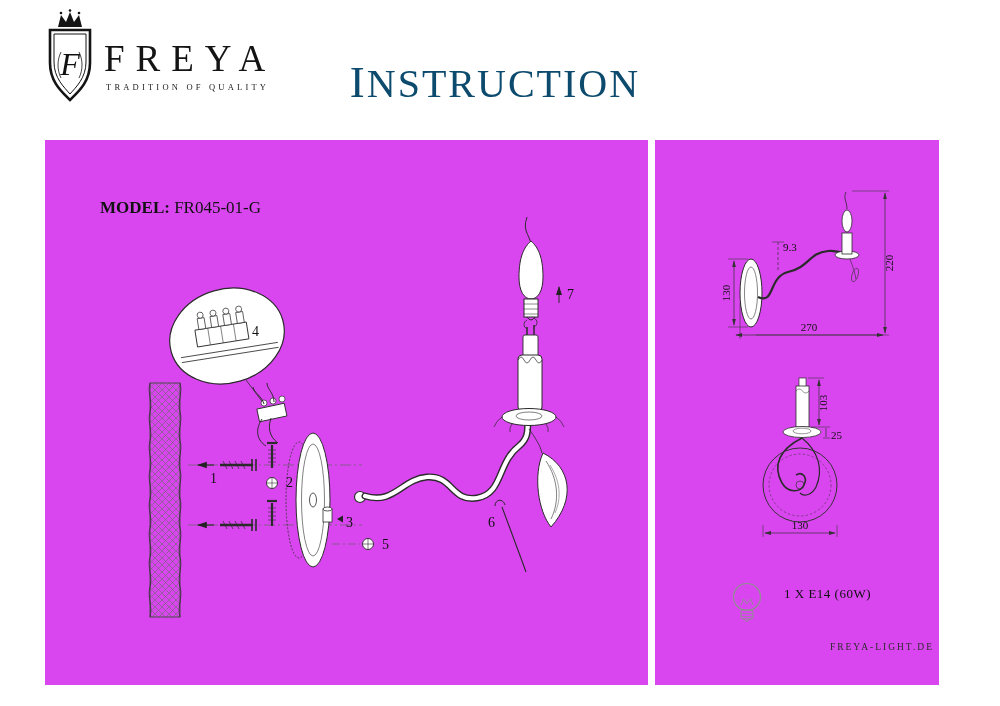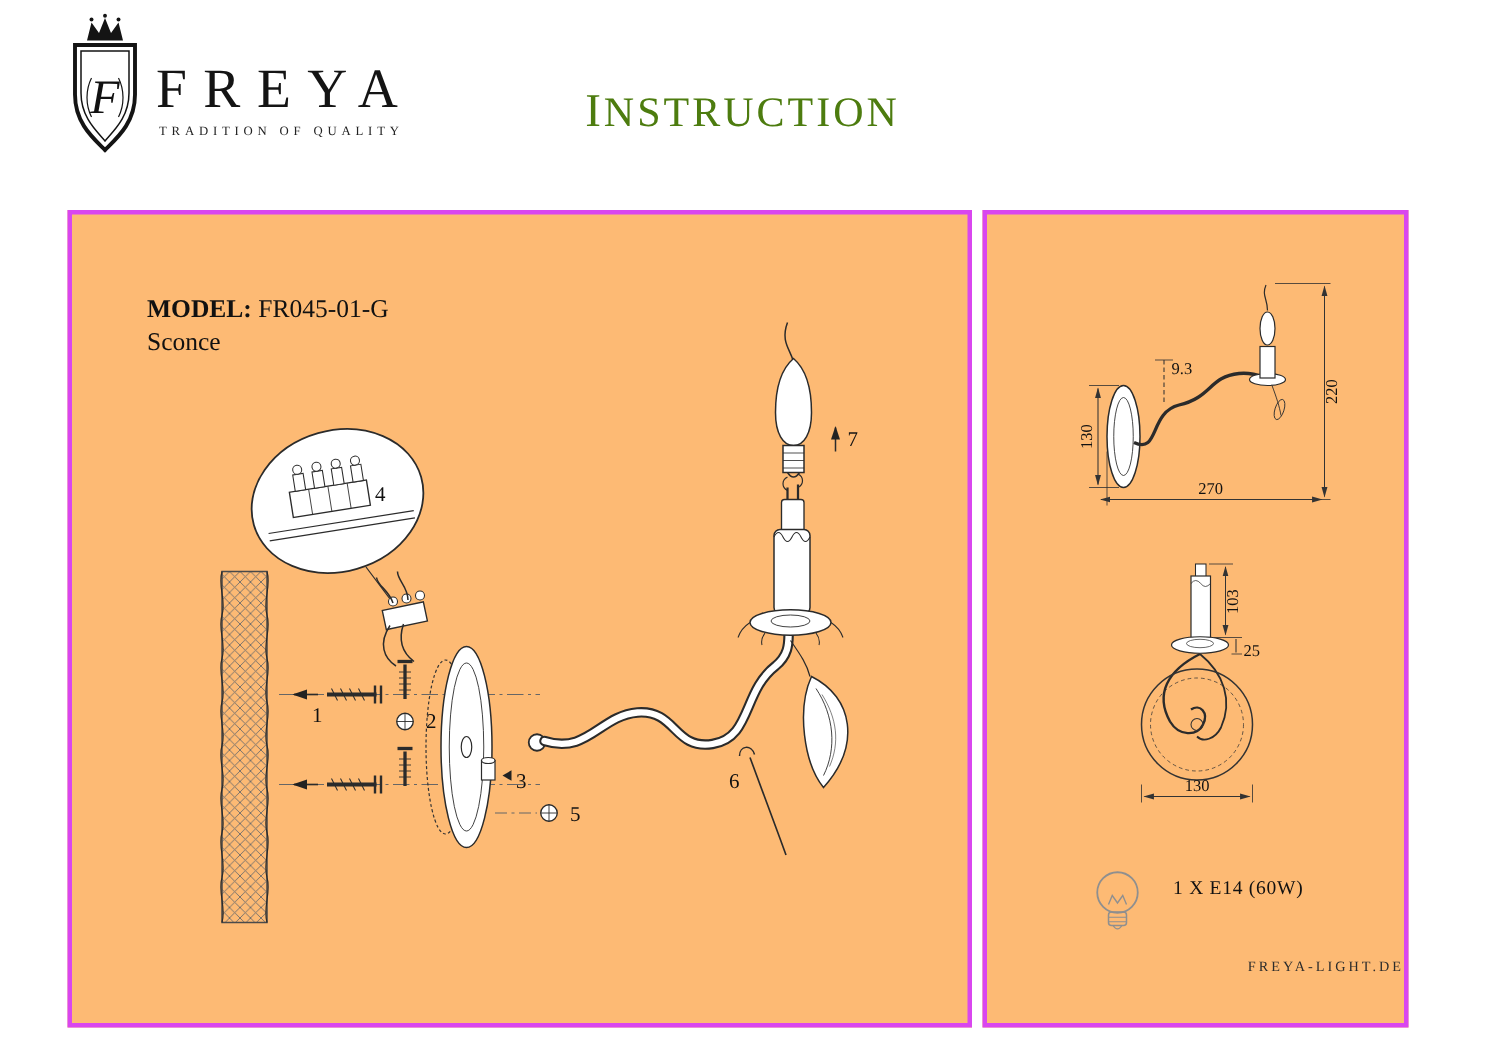--- a/index.html
+++ b/index.html
@@ -1,22 +1,22 @@
 <!DOCTYPE html>
 <html><head>
 <meta charset="utf-8">
 <style>
   *{margin:0;padding:0;box-sizing:border-box}
   html,body{width:1000px;height:706px;background:#fff;font-family:"Liberation Serif",serif;color:#111;position:relative;overflow:hidden}
   .abs{position:absolute}
-  .box{position:absolute;border:3px solid #d946ef;background:#fdba74}
+  .box{position:absolute;border:5px solid #d946ef;background:#d946ef}
   #left-box{left:45px;top:140px;width:603px;height:545px}
   #right-box{left:655px;top:140px;width:284px;height:545px}
   #logo-wrap{left:30px;top:8px;width:260px;height:100px}
-  #page-title{left:295px;top:56px;width:400px;text-align:center;font-size:28px;letter-spacing:2px;font-weight:400;color:#4d7c0f}
+  #page-title{left:295px;top:56px;width:400px;text-align:center;font-size:40px;letter-spacing:2px;font-weight:400;color:#0c4a6e}
   #page-title::first-letter{font-size:112%}
   #model-info{position:absolute;left:50px;top:52px;font-size:17px;line-height:1.3;z-index:3}
   .model-label{font-weight:bold}
   #bulb-spec{position:absolute;left:124px;top:441px;font-size:13px;letter-spacing:.5px}
   #website{position:absolute;left:0;top:497px;width:100%;text-align:right;font-size:9.5px;letter-spacing:2px;color:#2c2c2c}
   svg{display:block}
   .panel-svg{position:absolute;left:0;top:0}
   svg text{font-family:"Liberation Serif",serif;fill:#111}
   .plabel{font-size:14px}
   .dtext{font-size:11px}
@@ -52,21 +52,20 @@
 </div>
 
 <div class="abs" id="page-title">INSTRUCTION</div>
 
 <div class="box" id="left-box">
   <div id="model-info">
     <div>
       <span class="model-label">MODEL:</span>
       <span>FR045-01-G</span>
     </div>
-    <div>Sconce</div>
   </div>
 
   <svg class="panel-svg" width="601" height="543" viewBox="0 0 601 543">
     <defs>
       <pattern id="lattice" width="7" height="7" patternUnits="userSpaceOnUse">
         <path d="M0,7 L7,0 M0,0 L7,7" stroke="#6b6b6b" stroke-width=".6" fill="none"></path>
       </pattern>
       <marker id="ah" markerWidth="9" markerHeight="8" refX="8" refY="4" orient="auto">
         <path d="M9,4 L0,1 L0,7 Z" fill="#222"></path>
       </marker>

